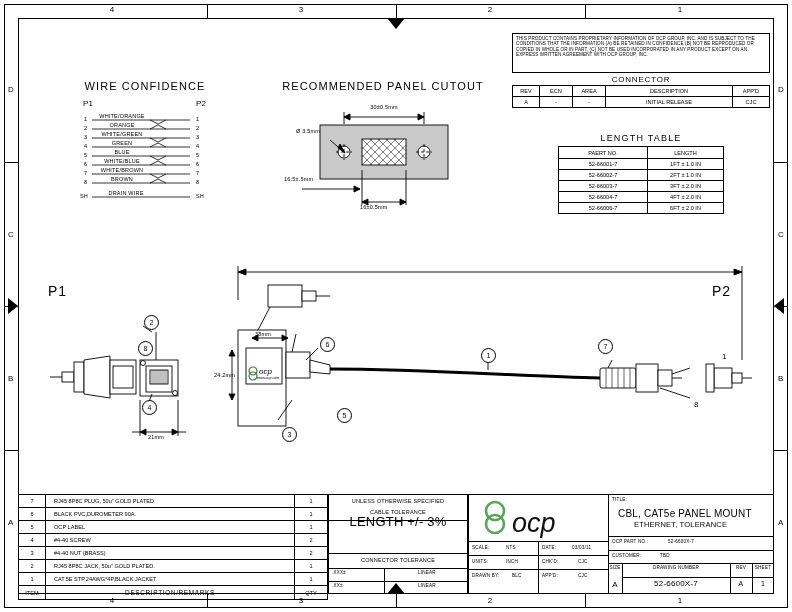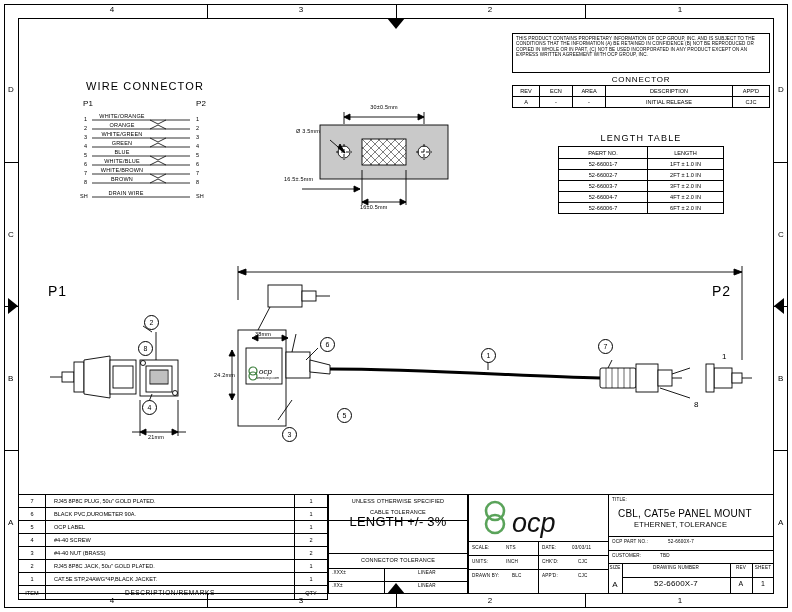--- a/index.html
+++ b/index.html
@@ -115,21 +115,21 @@
       <td>52-66004-7</td>
       <td>4FT ± 2.0 IN</td>
     </tr>
     <tr>
       <td>52-66006-7</td>
       <td>6FT ± 2.0 IN</td>
     </tr>
   </tbody>
     </table>
 
-  <div class="txt c ttl" style="left:145px;top:80px;">WIRE CONNECTOR</div>
+  <div class="txt c ttl" style="left:145px;top:80px;">WIRE CONFIDENCE</div>
   <div class="txt" style="left:83px;top:99px;font-size:8px;">P1</div>
   <div class="txt" style="left:196px;top:99px;font-size:8px;">P2</div>
 
   <svg width="792" height="612">
     <g stroke="#000" stroke-width="0.8" fill="none">
 
       <line x1="92" y1="120" x2="190" y2="120"></line>
       <line x1="92" y1="129" x2="190" y2="129"></line>
       <line x1="92" y1="138" x2="190" y2="138"></line>
       <line x1="92" y1="147" x2="190" y2="147"></line>
@@ -173,20 +173,21 @@
   <div class="txt sm c" style="left:122px;top:113px;">WHITE/ORANGE</div>
   <div class="txt sm c" style="left:122px;top:122px;">ORANGE</div>
   <div class="txt sm c" style="left:122px;top:131px;">WHITE/GREEN</div>
   <div class="txt sm c" style="left:122px;top:140px;">GREEN</div>
   <div class="txt sm c" style="left:122px;top:149px;">BLUE</div>
   <div class="txt sm c" style="left:122px;top:158px;">WHITE/BLUE</div>
   <div class="txt sm c" style="left:122px;top:167px;">WHITE/BROWN</div>
   <div class="txt sm c" style="left:122px;top:176px;">BROWN</div>
   <div class="txt sm c" style="left:126px;top:190px;">DRAIN WIRE</div>
 
+  <div class="txt c ttl" style="left:383px;top:80px;">RECOMMENDED PANEL CUTOUT</div>
 
   <svg width="792" height="612">
     <g stroke="#000" stroke-width="0.9" fill="none">
       <rect x="320" y="125" width="128" height="54" fill="#c9c9c9"></rect>
       <rect x="362" y="139" width="44" height="26" fill="#ffffff"></rect>
 
       <g stroke="#000" stroke-width="0.5">
         <line x1="362" y1="165" x2="388" y2="139"></line>
           <line x1="370" y1="165" x2="396" y2="139"></line>
         <line x1="378" y1="165" x2="404" y2="139"></line>

